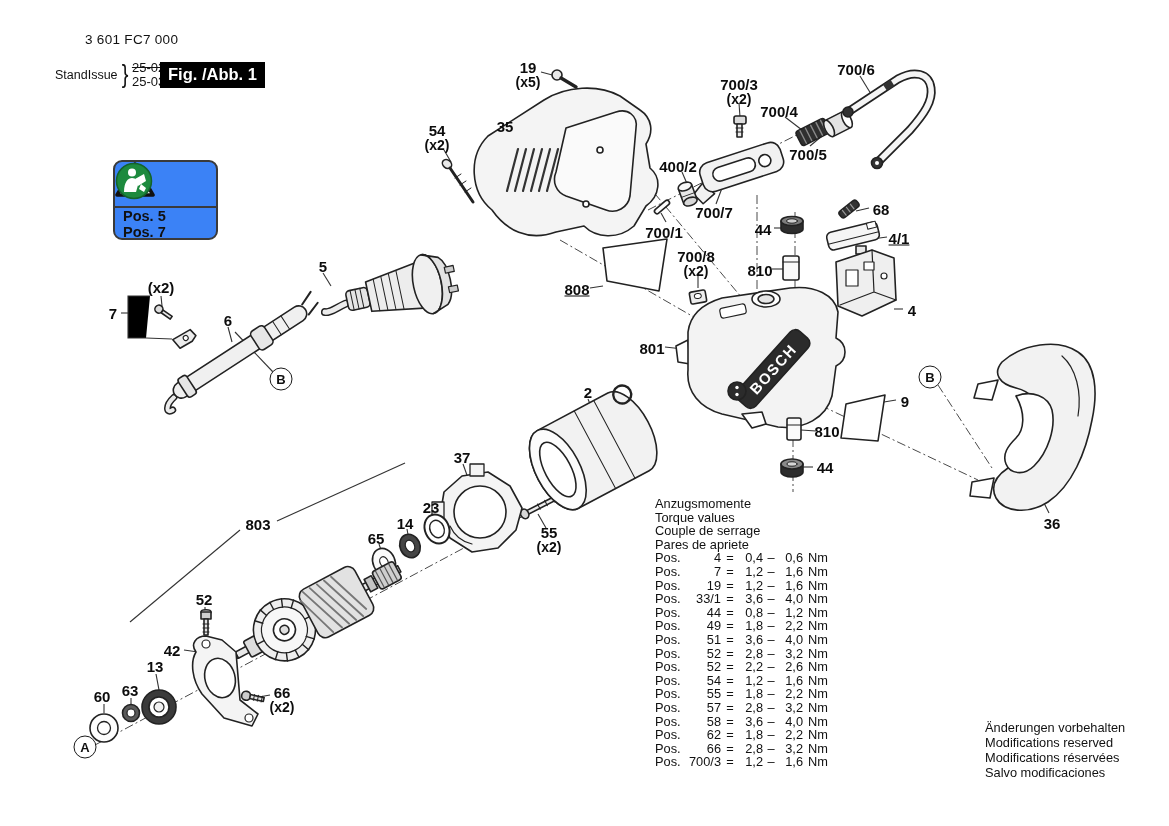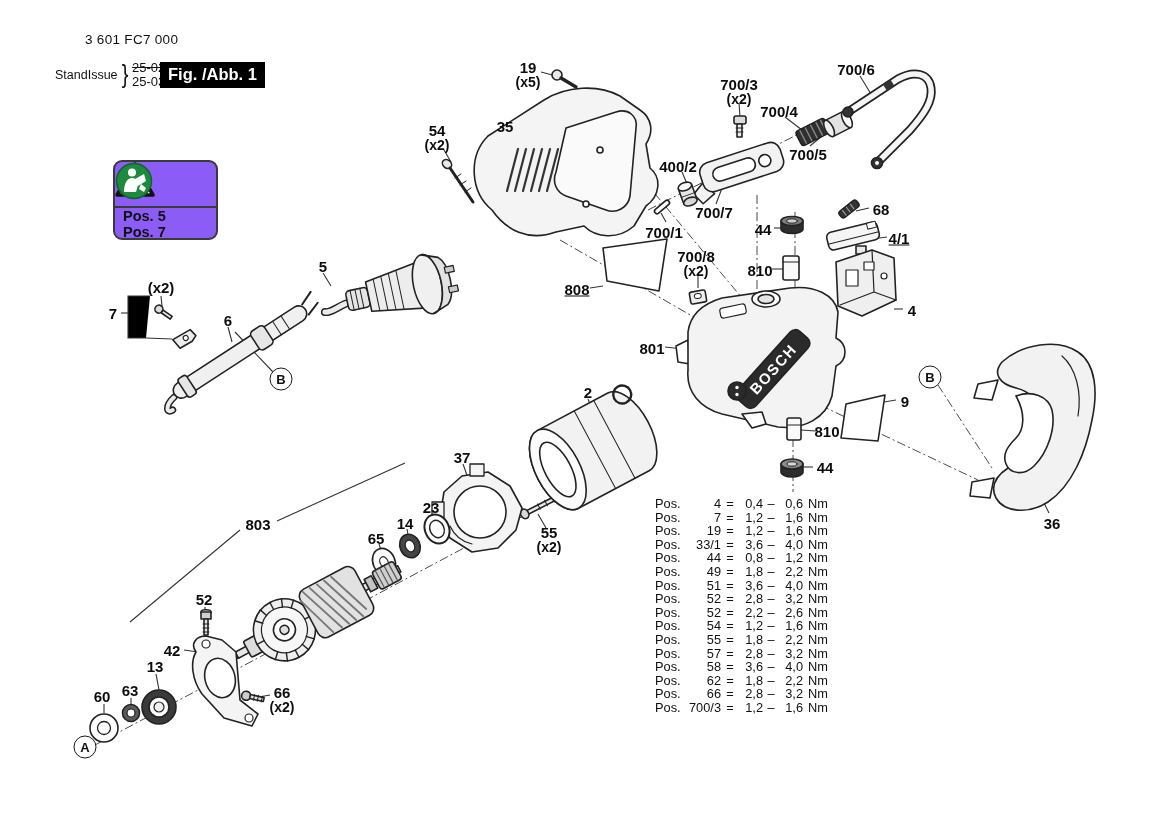--- a/index.html
+++ b/index.html
@@ -10,21 +10,21 @@
   .partnum{position:absolute;left:55px;top:32px;font-size:13.5px;letter-spacing:.3px;margin-left:30px;}
   .standblock{position:absolute;left:55px;top:60px;display:flex;align-items:center;gap:2px;}
   .standlabels{display:flex;flex-direction:row;font-size:12.5px;line-height:14px;}
   .brace{font-size:25px;font-weight:400;transform:scaleX(.8);margin:0 1px;}
   .dates{display:flex;flex-direction:column;font-size:13px;line-height:14px;}
   .struck{text-decoration:line-through;}
   .figbox{position:absolute;left:160px;top:62px;background:#000;color:#fff;
           font-weight:bold;font-size:16.5px;padding:3px 8px 4px 8px;}
   
   .warnbox{position:absolute;left:113px;top:160px;width:101px;height:76px;
-           border:2.5px solid #3a3a3a;border-radius:9px;background:#8b5cf6;}
+           border:2.5px solid #3a3a3a;border-radius:9px;background:#3b82f6;}
   .warnicons{height:44px;display:flex;align-items:center;justify-content:center;gap:8px;
              border-bottom:2px solid #3a3a3a;}
   .warnpos{padding:1px 0 0 8px;font-weight:bold;font-size:14.5px;line-height:15.5px;}
   
   .part-label{position:absolute;transform:translate(-50%,-50%);font-weight:bold;
               font-size:15px;line-height:15px;text-align:center;white-space:nowrap;color:#0c0c0c;}
   .part-label .sub{font-size:14px;}
   .vmark{position:absolute;transform:translate(-50%,-50%);width:21px;height:21px;
          border:1.7px solid #1a1a1a;border-radius:50%;display:flex;align-items:center;
          justify-content:center;font-weight:bold;font-size:13px;background:#fff;}
@@ -437,20 +437,26 @@
       </svg>
     </div>
     <div class="warnpos">
       <div>Pos. 5</div>
       <div>Pos. 7</div>
     </div>
   </div>
 
   <div class="torque">
     <div>
+        <div class="thead">Anzugsmomente</div>
+        <div class="thead">Torque values</div>
+        <div class="thead">Couple de serrage</div>
+        <div class="thead">Pares de apriete</div>
+      </div>
+    <div>
         <div class="trow">
           <span class="c-pos">Pos.</span>
           <span class="c-num">4</span>
           <span class="c-eq">=</span>
           <span class="c-min">0,4</span>
           <span class="c-dash">–</span>
           <span class="c-max">0,6</span>
           <span class="c-unit">Nm</span>
         </div>
         <div class="trow">
@@ -584,20 +590,26 @@
           <span class="c-num">700/3</span>
           <span class="c-eq">=</span>
           <span class="c-min">1,2</span>
           <span class="c-dash">–</span>
           <span class="c-max">1,6</span>
           <span class="c-unit">Nm</span>
         </div>
       </div>
   </div>
 
+  <div class="footer">
+      <div>Änderungen vorbehalten</div>
+      <div>Modifications reserved</div>
+      <div>Modifications réservées</div>
+      <div>Salvo modificaciones</div>
+    </div>
 
   <div style="position:absolute;left:0;top:0;width:100%;height:100%;">
       <div class="part-label" style="left: 528px; top: 75px;">
         <div>19</div>
         <div class="sub">(x5)</div>
       </div>
       <div class="part-label" style="left: 437px; top: 138px;">
         <div>54</div>
         <div class="sub">(x2)</div>
       </div>

